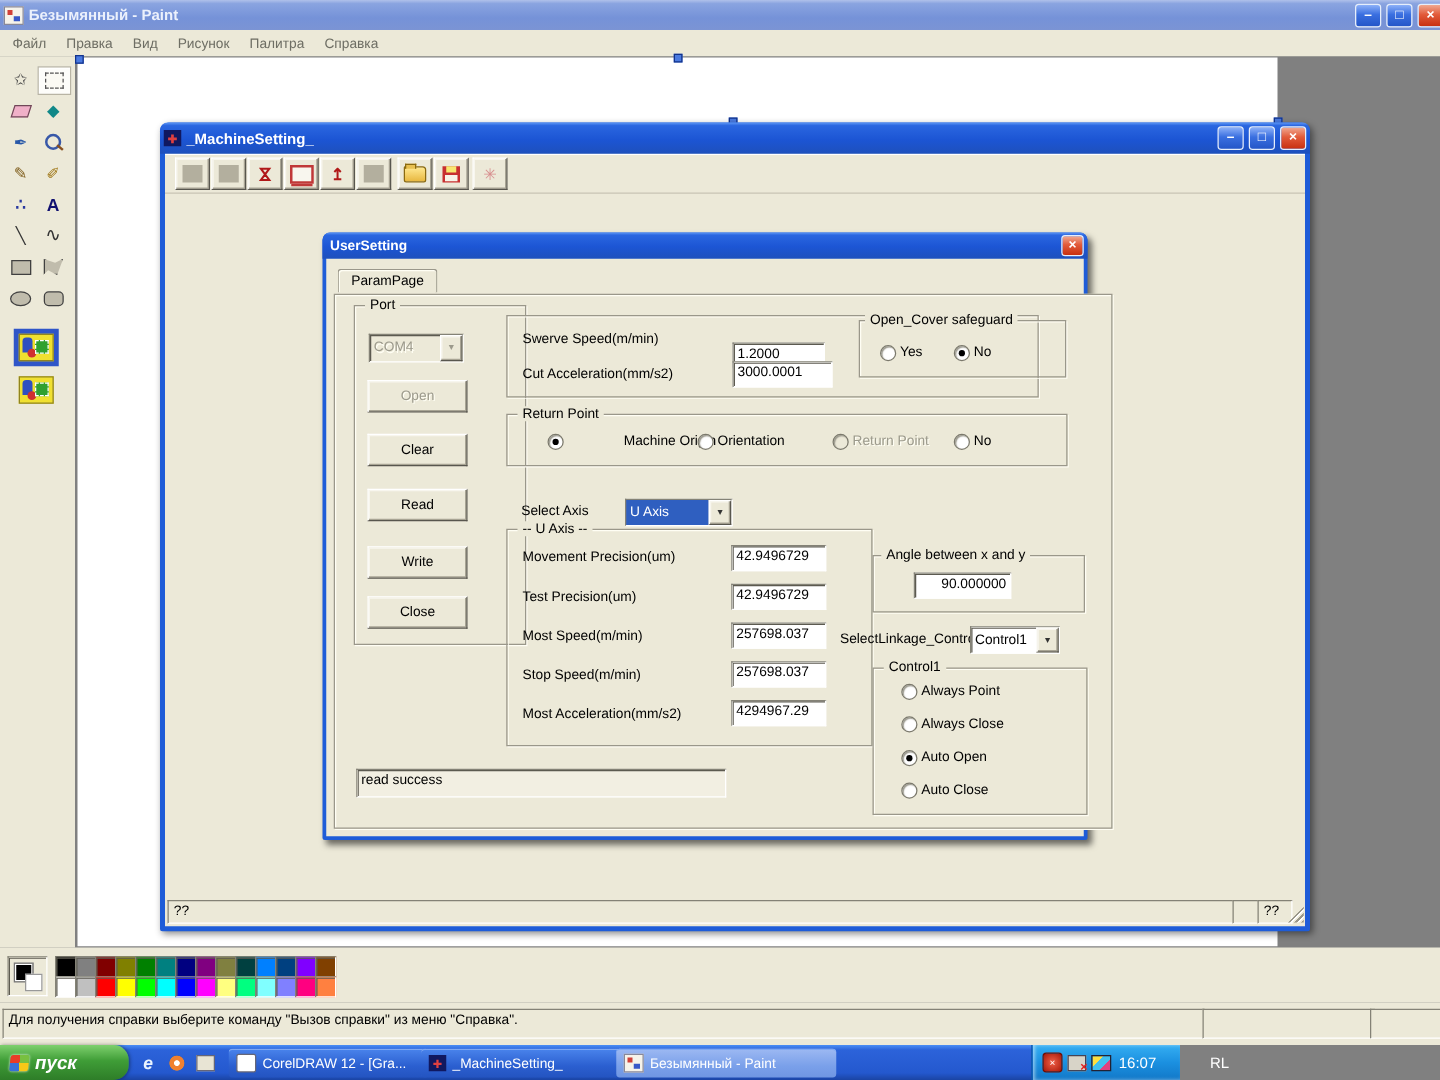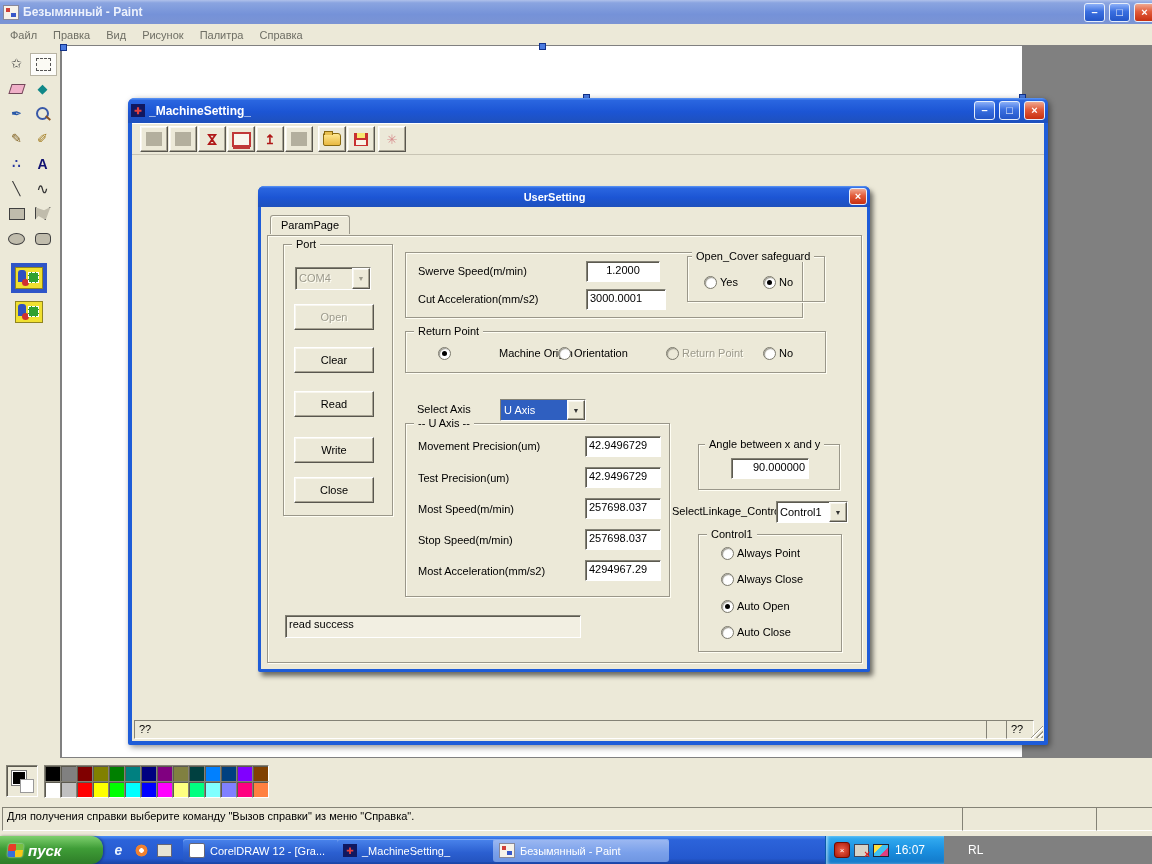--- a/index.html
+++ b/index.html
@@ -19,21 +19,21 @@
   .cap-blue{background:linear-gradient(180deg,#8cb0f8 0%,#3a6fe0 45%,#2456c8 100%);}
   .cap-red{background:linear-gradient(180deg,#f0a890 0%,#e25b3a 45%,#c83010 100%);}
   .cap-sm{width:16px;height:15px;}
   
   .raised{background:#ece9d8;border-top:1px solid #fff;border-left:1px solid #fff;
           border-right:1px solid #58564e;border-bottom:1px solid #58564e;
           box-shadow:inset -1px -1px 0 #a8a494,inset 1px 1px 0 #f8f6ee;}
   .sunken{background:#fff;border-top:1px solid #848276;border-left:1px solid #848276;
           border-bottom:1px solid #fff;border-right:1px solid #fff;
           box-shadow:inset 1px 1px 0 #5c5a50;}
-  .group{border:1px solid #9a978a;box-shadow:inset 1px 1px 0 #fffef4,1px 1px 0 #fffef4;}
+  .group{border:1px solid #9a978a;box-shadow:inset 1px 1px 0 #fffef4,1px 1px 0 #fffef4;padding-left:28px;}
   .glabel{position:absolute;top:-7px;left:8px;background:#ece9d8;padding:0 4px;white-space:nowrap;}
   .btn{display:flex;align-items:center;justify-content:center;font-size:11px;cursor:default;}
   .dis{color:#9c9a8c;text-shadow:1px 1px 0 #fffef4;}
   
   .radio{position:absolute;width:11px;height:11px;border-radius:50%;background:#fff;
          border:1px solid #7b796c;box-shadow:inset 1px 1px 1px #9a988c;}
   .radio.checked::after{content:"";position:absolute;left:3px;top:3px;width:5px;height:5px;border-radius:50%;background:#000;}
   .radio.rdis{background:#ece9d8;}
   .rlabel{position:absolute;white-space:nowrap;}
   
@@ -246,21 +246,21 @@
       </div>
 
       <div class="spane" style="left:2px;top:597px;width:848px;height:13px;"><span>??</span></div>
       <div class="spane" style="left:854px;top:597px;width:16px;height:13px;"></div>
       <div class="spane" style="left:874px;top:597px;width:18px;height:13px;"><span>??</span></div>
       <div class="grip" style="left:898px;top:602px;"></div>
     </div>
   </div>
 
   <div class="a" style="left:258px;top:186px;width:612px;height:486px;z-index:3;background:#1e5cd8;border-radius:6px 6px 2px 2px;box-shadow:3px 4px 5px rgba(0,0,0,.55);">
-    <div class="xp-title t-active" style="height:21px;font-size:11px;text-align:center;">
+    <div class="xp-title t-active" style="height:21px;font-size:11px;">
       <span class="t-grow" style="padding-left:3px;">UserSetting</span>
       <span class="cap-btn cap-red cap-sm">×</span>
     </div>
     <div class="a beige" style="left:3px;top:21px;width:606px;height:462px;"></div>
 
     <div class="a beige" style="left:12px;top:29px;padding:3px 10px;border:1px solid #9a978a;border-bottom:none;border-radius:3px 3px 0 0;box-shadow:inset 1px 1px 0 #fffef4;z-index:5;"><span>ParamPage</span></div>
     <div class="a group beige" style="left:9px;top:49px;width:593px;height:426px;"></div>
 
     <div class="a group" style="left:25px;top:58px;width:108px;height:270px;">
       <span class="glabel">Port</span>
@@ -280,21 +280,21 @@
       </div>
     <div class="a raised btn" style="left:36px;top:251px;width:78px;height:24px;">
         <span>Write</span>
       </div>
     <div class="a raised btn" style="left:36px;top:291px;width:78px;height:24px;">
         <span>Close</span>
       </div>
 
     <div class="a group" style="left:147px;top:66px;width:396px;height:64px;">
       <span class="lbl" style="left:12px;top:12px;">Swerve Speed(m/min)</span>
-      <div class="a sunken field" style="left:180px;top:8px;width:66px;height:15px;text-align:center;"><span>1.2000</span></div>
+      <div class="a sunken field" style="left:180px;top:21px;width:66px;height:15px;"><span>1.2000</span></div>
       <span class="lbl" style="left:12px;top:40px;">Cut Acceleration(mm/s2)</span>
       <div class="a sunken field" style="left:180px;top:36px;width:72px;height:15px;"><span>3000.0001</span></div>
     </div>
 
     <div class="a group" style="left:429px;top:70px;width:136px;height:44px;">
       <span class="glabel" style="left:4px;">Open_Cover safeguard</span>
       <span class="radio" style="left:16px;top:19px;"></span>
       <span class="rlabel" style="left:32px;top:19px;">Yes</span>
       <span class="radio checked" style="left:75px;top:19px;"></span>
       <span class="rlabel" style="left:91px;top:19px;">No</span>

